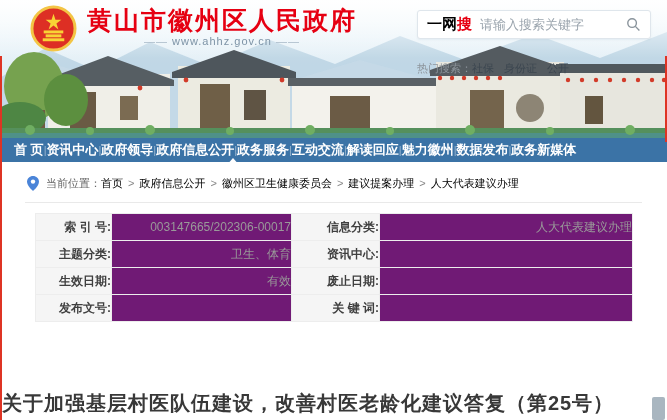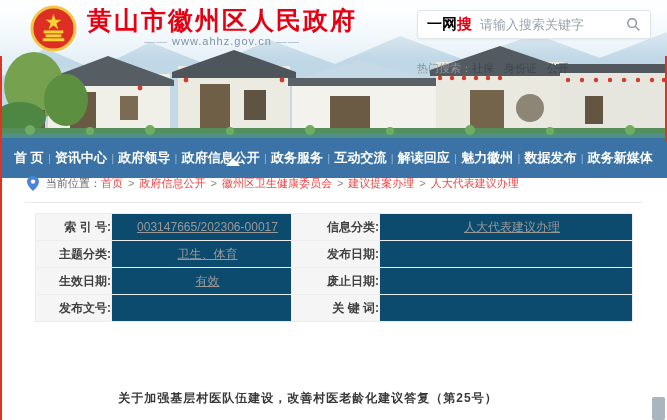--- a/index.html
+++ b/index.html
@@ -26,48 +26,48 @@
   .brand-blue { color:#000000; }
   .brand-red { color:#e60012; }
   .search-input { border:none; outline:none; flex:1; min-width:0; font-size:13px; color:#666;
     background:transparent; font-family:inherit; }
   .search-input::placeholder { color:#9aa4ad; }
   .search-icon-svg { width:15px; height:15px; flex:0 0 auto; }
   .hot-row { margin-top:22px; font-size:11px; color:#8d959c; white-space:nowrap; }
   .hot-tag { color:#3c4650; margin-right:10px; cursor:pointer; }
 
   
-  .navbar { position:absolute; top:138px; left:0; width:667px; height:40px; background:#3b73a6;
-    display:flex; align-items:center; justify-content:space-between; padding:8px 14px; }
+  .navbar { position:absolute; top:138px; left:0; width:667px; height:24px; background:#3b73a6;
+    display:flex; align-items:center; padding:8px 14px; }
   .nav-item { color:#fff; font-size:13px; font-weight:bold; text-decoration:none;
     white-space:nowrap; cursor:pointer; }
   .nav-sep { color:rgba(255,255,255,.45); font-size:11px; }
   .nav-caret { position:absolute; top:158px; left:226px; width:0; height:0;
     border-left:7px solid transparent; border-right:7px solid transparent;
     border-bottom:8px solid #ffffff; }
 
   
   .breadcrumb { position:absolute; top:172px; left:27px; height:22px; display:flex;
     align-items:center; font-size:11px; color:#666; white-space:nowrap; }
   .pin-svg { width:12px; height:15px; margin-right:7px; flex:0 0 auto; }
-  .crumb { color:#ef4444; cursor:pointer; }
+  .crumb { color:#000000; cursor:pointer; }
   .crumb-sep { margin:0 5px; color:#888; }
   .divider { position:absolute; top:202px; left:25px; width:617px; border-top:1px solid #e9e9e9; }
 
   
   .info-table { position:absolute; top:213px; left:35px; width:597px;
     border-collapse:collapse; font-size:12px; table-layout:fixed; }
   .info-table td { border:1px solid #ededed; height:27px; vertical-align:middle; }
   .cell-label { background:#f5f5f5; color:#3f3f3f; font-weight:bold; text-align:right;
     white-space:nowrap; }
-  .cell-value { background:#0c4a6e; color:#999; text-align:center; padding-left:12px; white-space:nowrap;text-decoration:underline; }
+  .cell-value { background:#701a75; color:#999; text-align:right; padding-left:12px; white-space:nowrap; }
 
   
   .doc-title { position:absolute; top:390px; left:0; width:616px; text-align:center;
-    font-size:12px; font-weight:bold; color:#383838; letter-spacing:1px; }
+    font-size:20px; font-weight:bold; color:#383838; letter-spacing:1px; }
 
   
   .edge-left { position:absolute; left:0; top:56px; width:2px; height:364px; background:#de3424; }
   .edge-right { position:absolute; right:0; top:56px; width:2px; height:86px; background:#de3424; }
   .floating-widget { position:absolute; right:2px; bottom:0; width:13px; height:23px;
     background:#a9b6c0; border-radius:2px; cursor:pointer; }
 </style>
 </head>
 <body>
 
@@ -241,21 +241,21 @@
     <tbody>
       <tr>
         <td class="cell-label">索 引 号:</td>
         <td class="cell-value">003147665/202306-00017</td>
         <td class="cell-label">信息分类:</td>
         <td class="cell-value">人大代表建议办理</td>
       </tr>
       <tr>
         <td class="cell-label">主题分类:</td>
         <td class="cell-value">卫生、体育</td>
-        <td class="cell-label">发布日期:</td>
+        <td class="cell-label">资讯中心:</td>
         <td class="cell-value"></td>
       </tr>
       <tr>
         <td class="cell-label">生效日期:</td>
         <td class="cell-value">有效</td>
         <td class="cell-label">废止日期:</td>
         <td class="cell-value"></td>
       </tr>
       <tr>
         <td class="cell-label">发布文号:</td>

